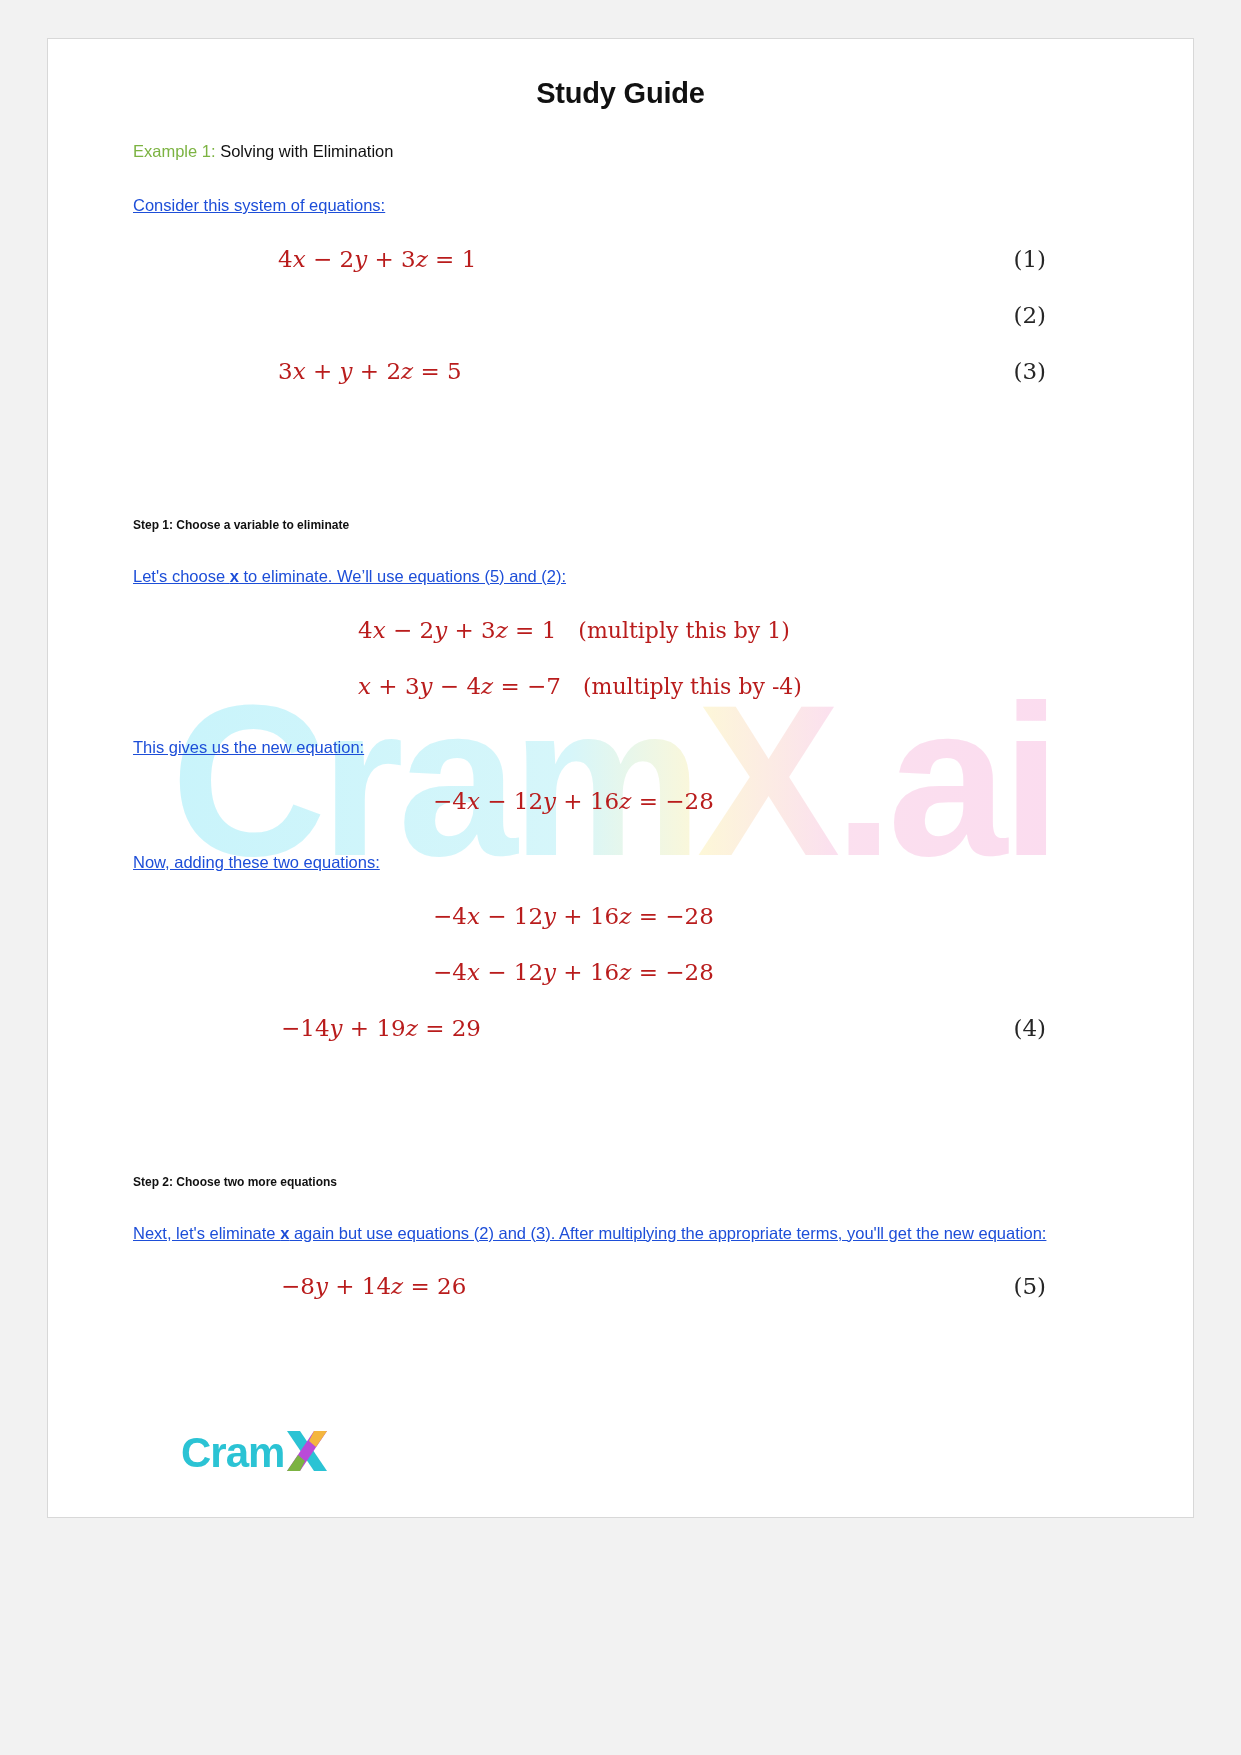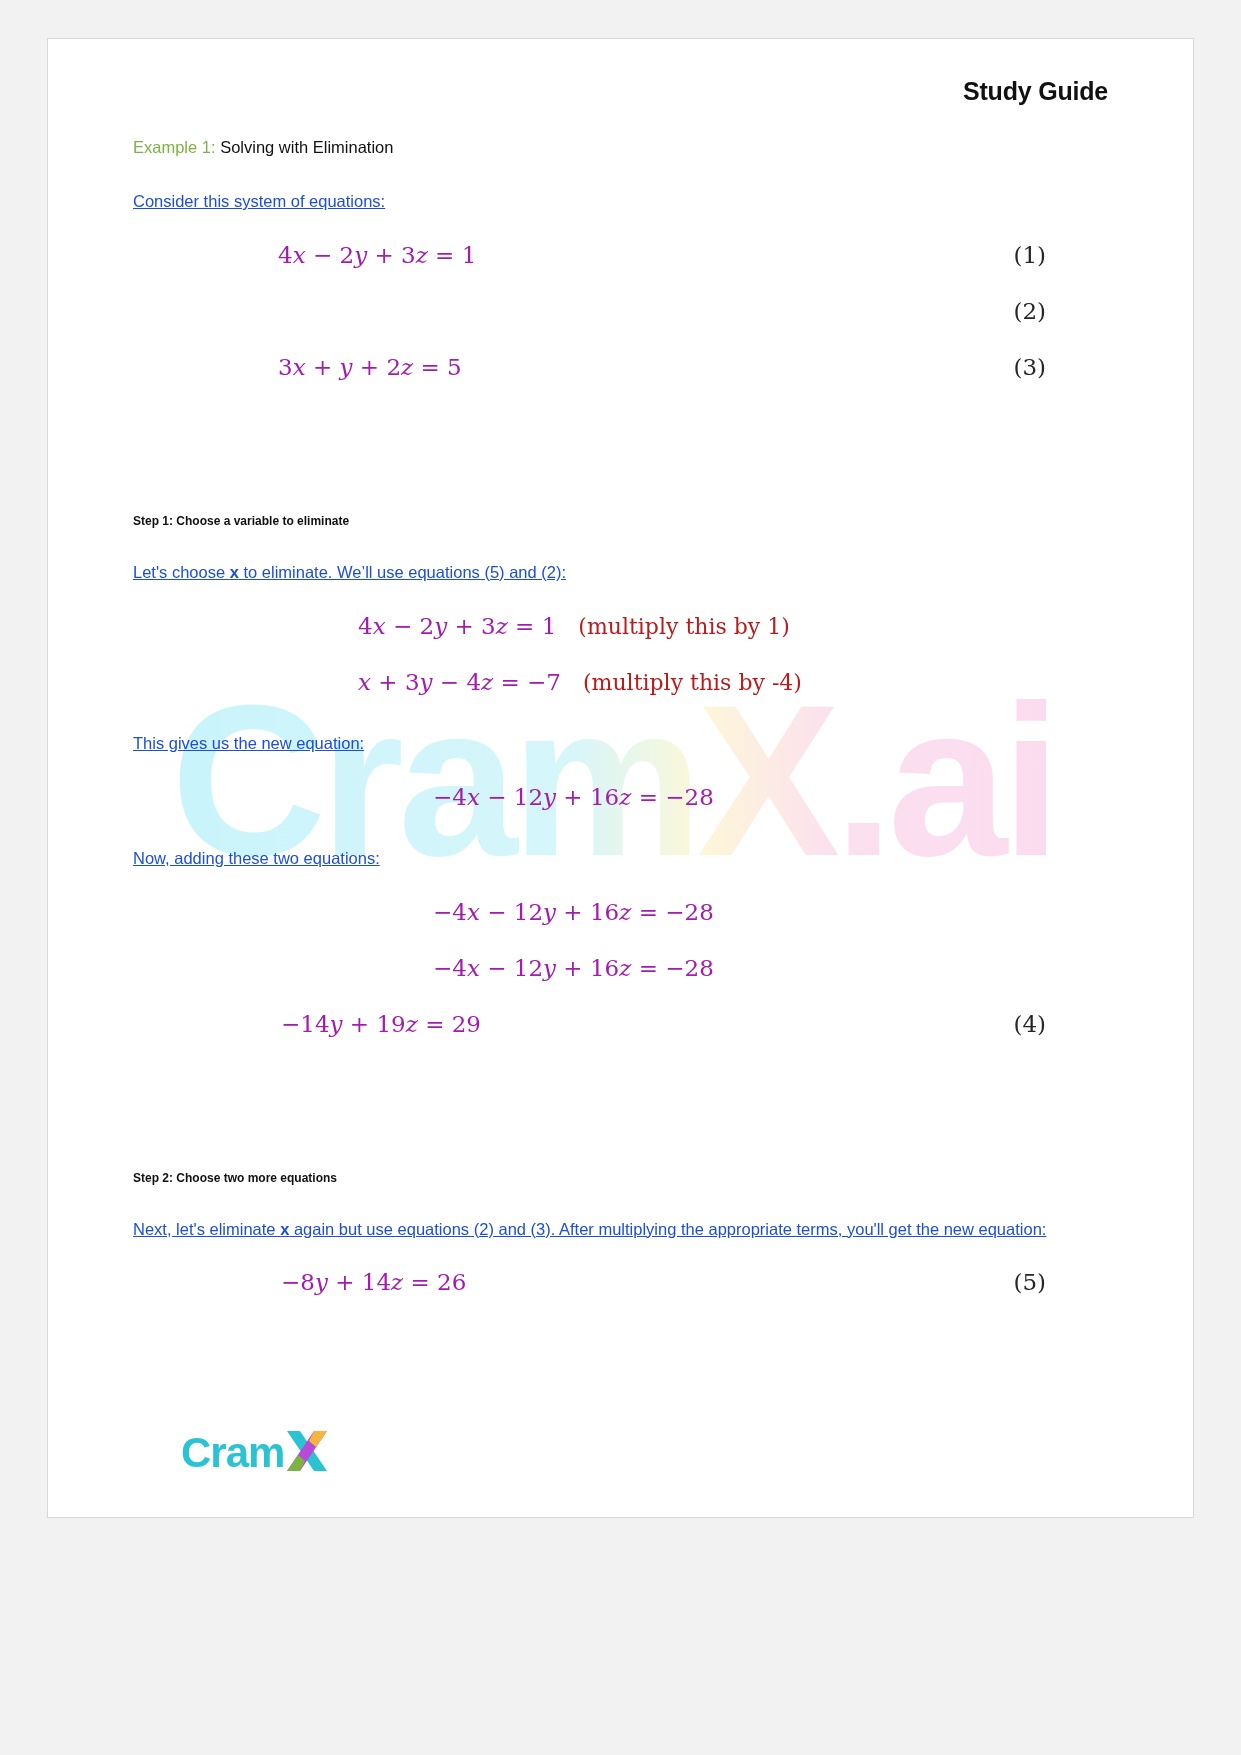--- a/index.html
+++ b/index.html
@@ -42,22 +42,22 @@
     z-index: 1;
     pointer-events: none;
     display: flex;
     align-items: center;
     justify-content: center;
   }
   .watermark svg { display: block; }
 
   
   .doc-title {
-    text-align: right;
-    font-size: 25px;
+    text-align: center;
+    font-size: 29px;
     font-weight: bold;
     color: #111111;
     padding-top: 38px;
     letter-spacing: -0.2px;
   }
 
   .example-head {
     margin-top: 32px;
     font-size: 16.5px;
     font-weight: normal;
@@ -87,21 +87,21 @@
   .eq-block { margin-top: 26px; }
   .eq-row {
     position: relative;
     display: block;
     margin: 26px 0;
     min-height: 30px;
   }
   .eq-body {
     font-family: "DejaVu Serif", "Liberation Serif", serif;
     font-size: 23px;
-    color: #a21caf;
+    color: #b91c1c;
     white-space: pre;
   }
   .eq-indent-1 .eq-body { padding-left: 145px; }
   .eq-indent-2 .eq-body { padding-left: 225px; }
   .eq-indent-3 .eq-body { padding-left: 300px; }
   .eq-indent-4 .eq-body { padding-left: 148px; }
   .eq-body i {
     font-style: italic;
   }
   .eq-note {

